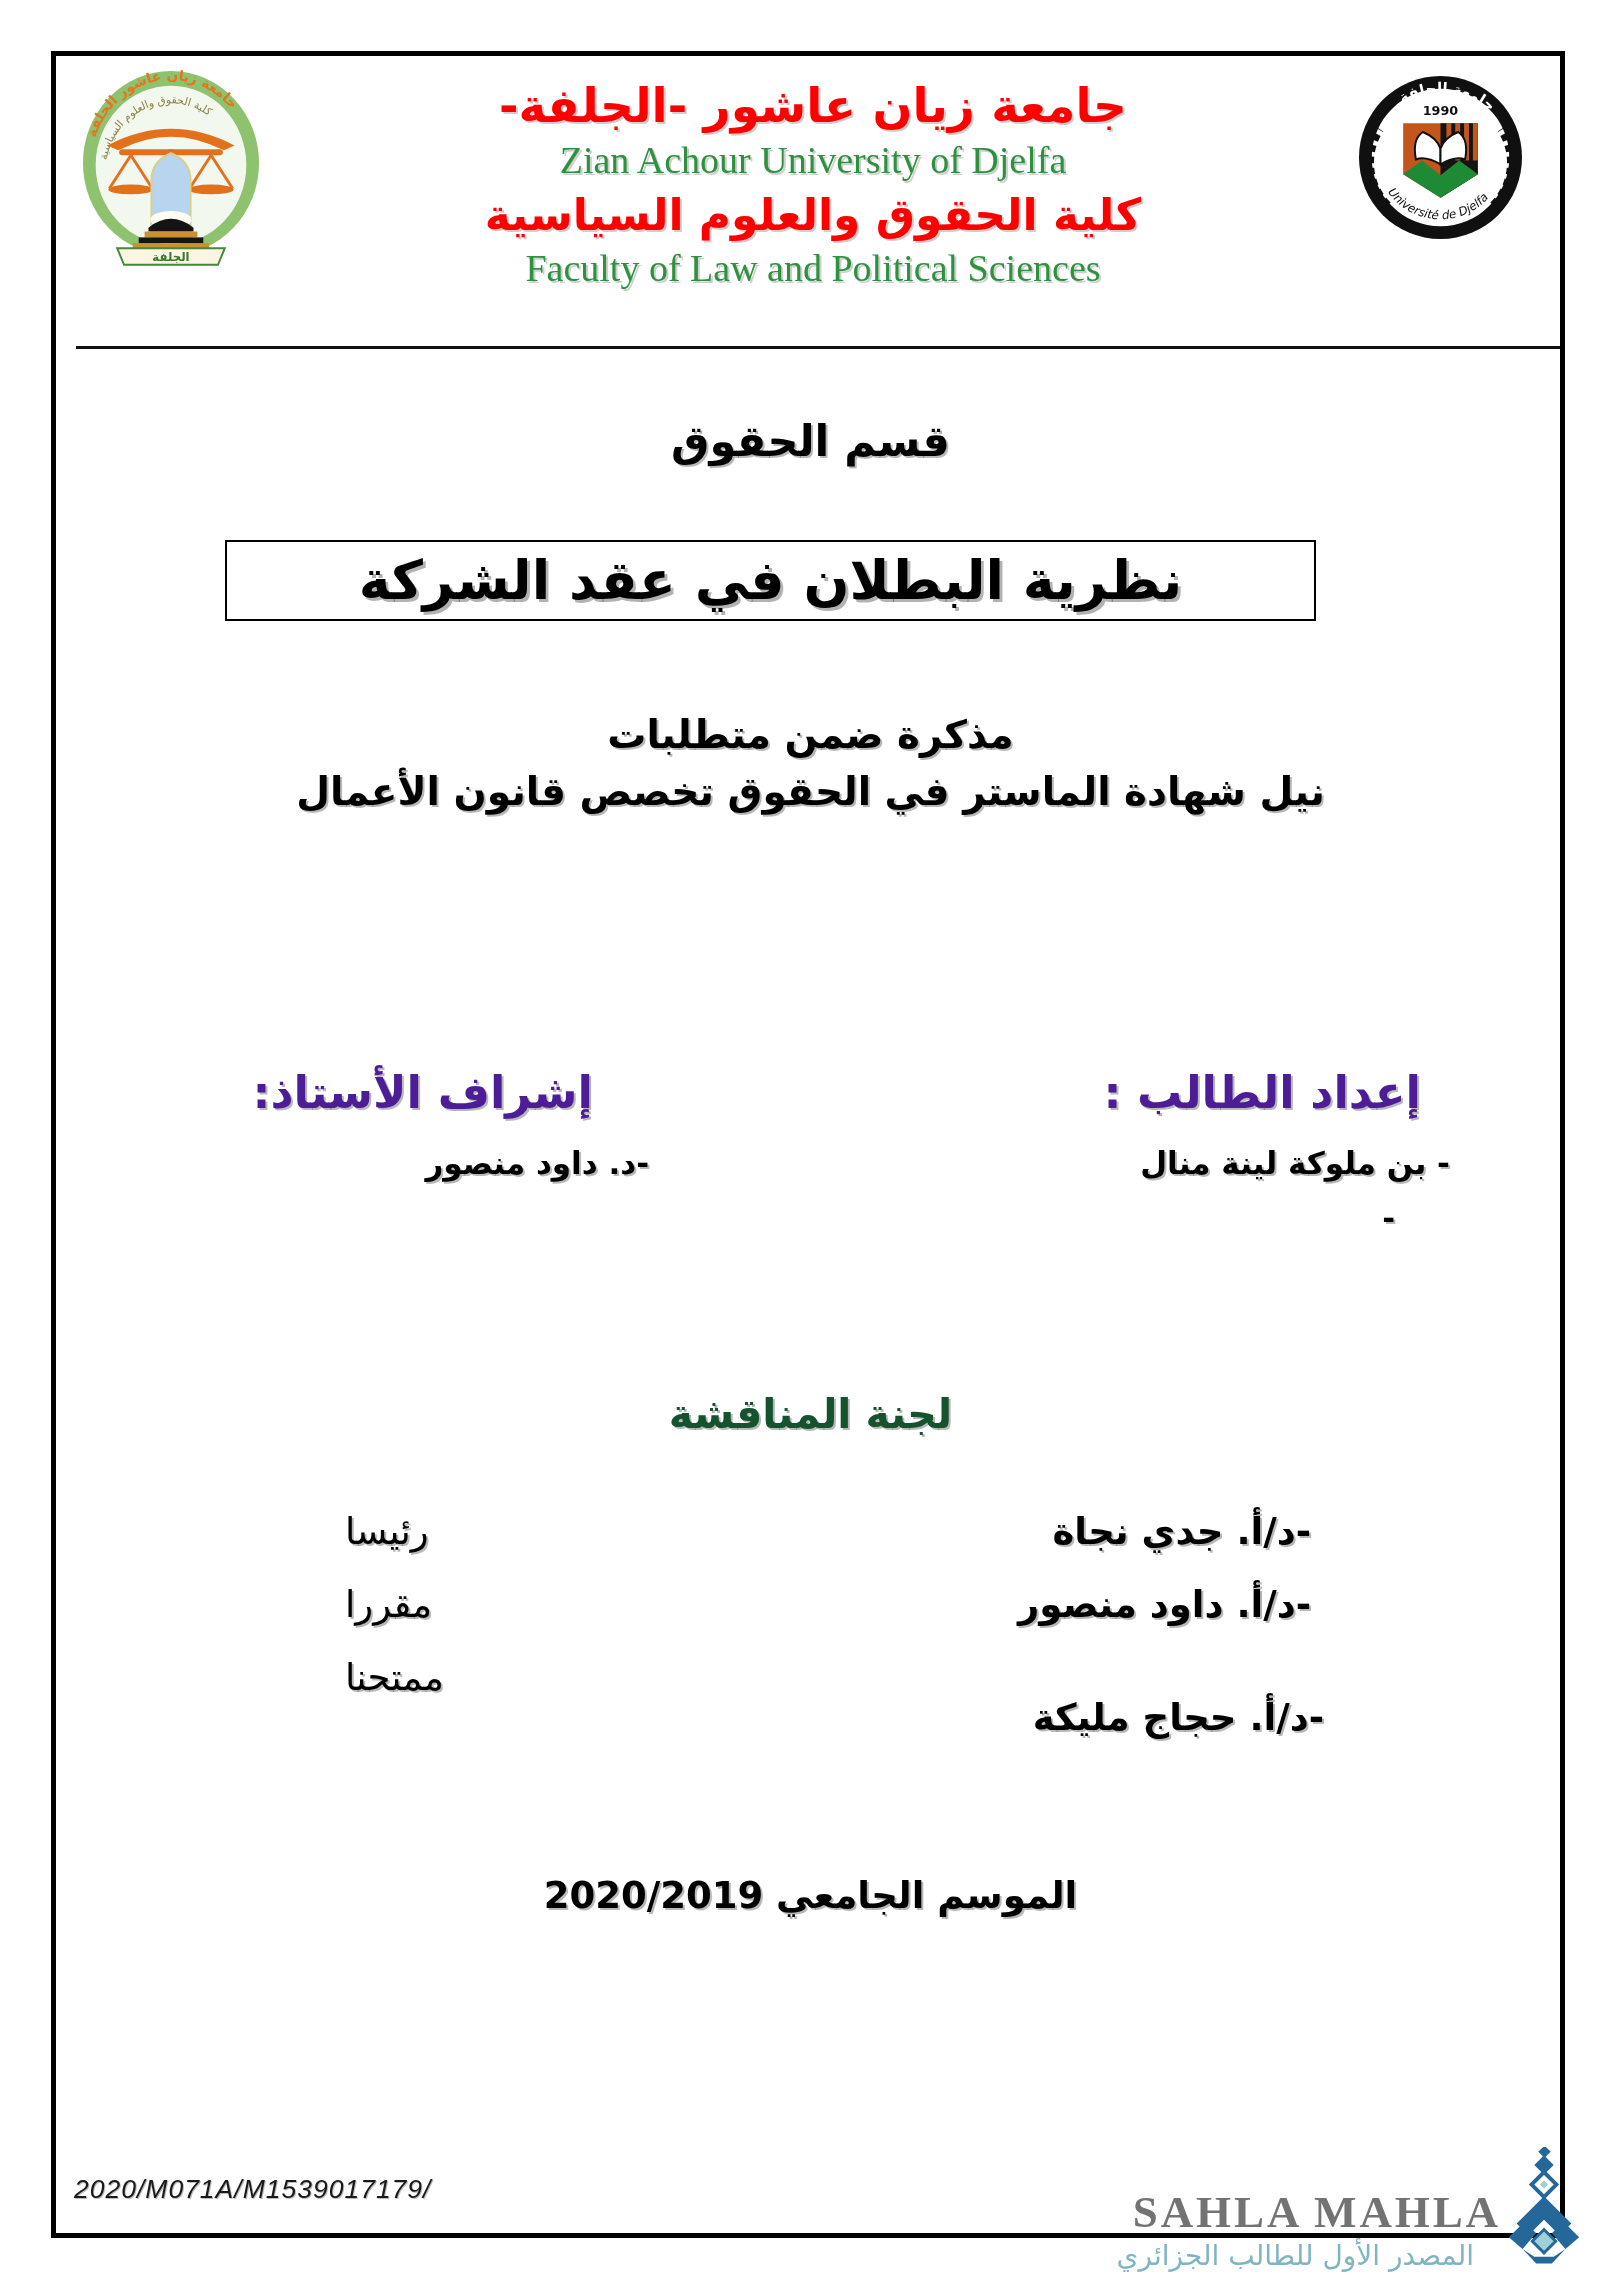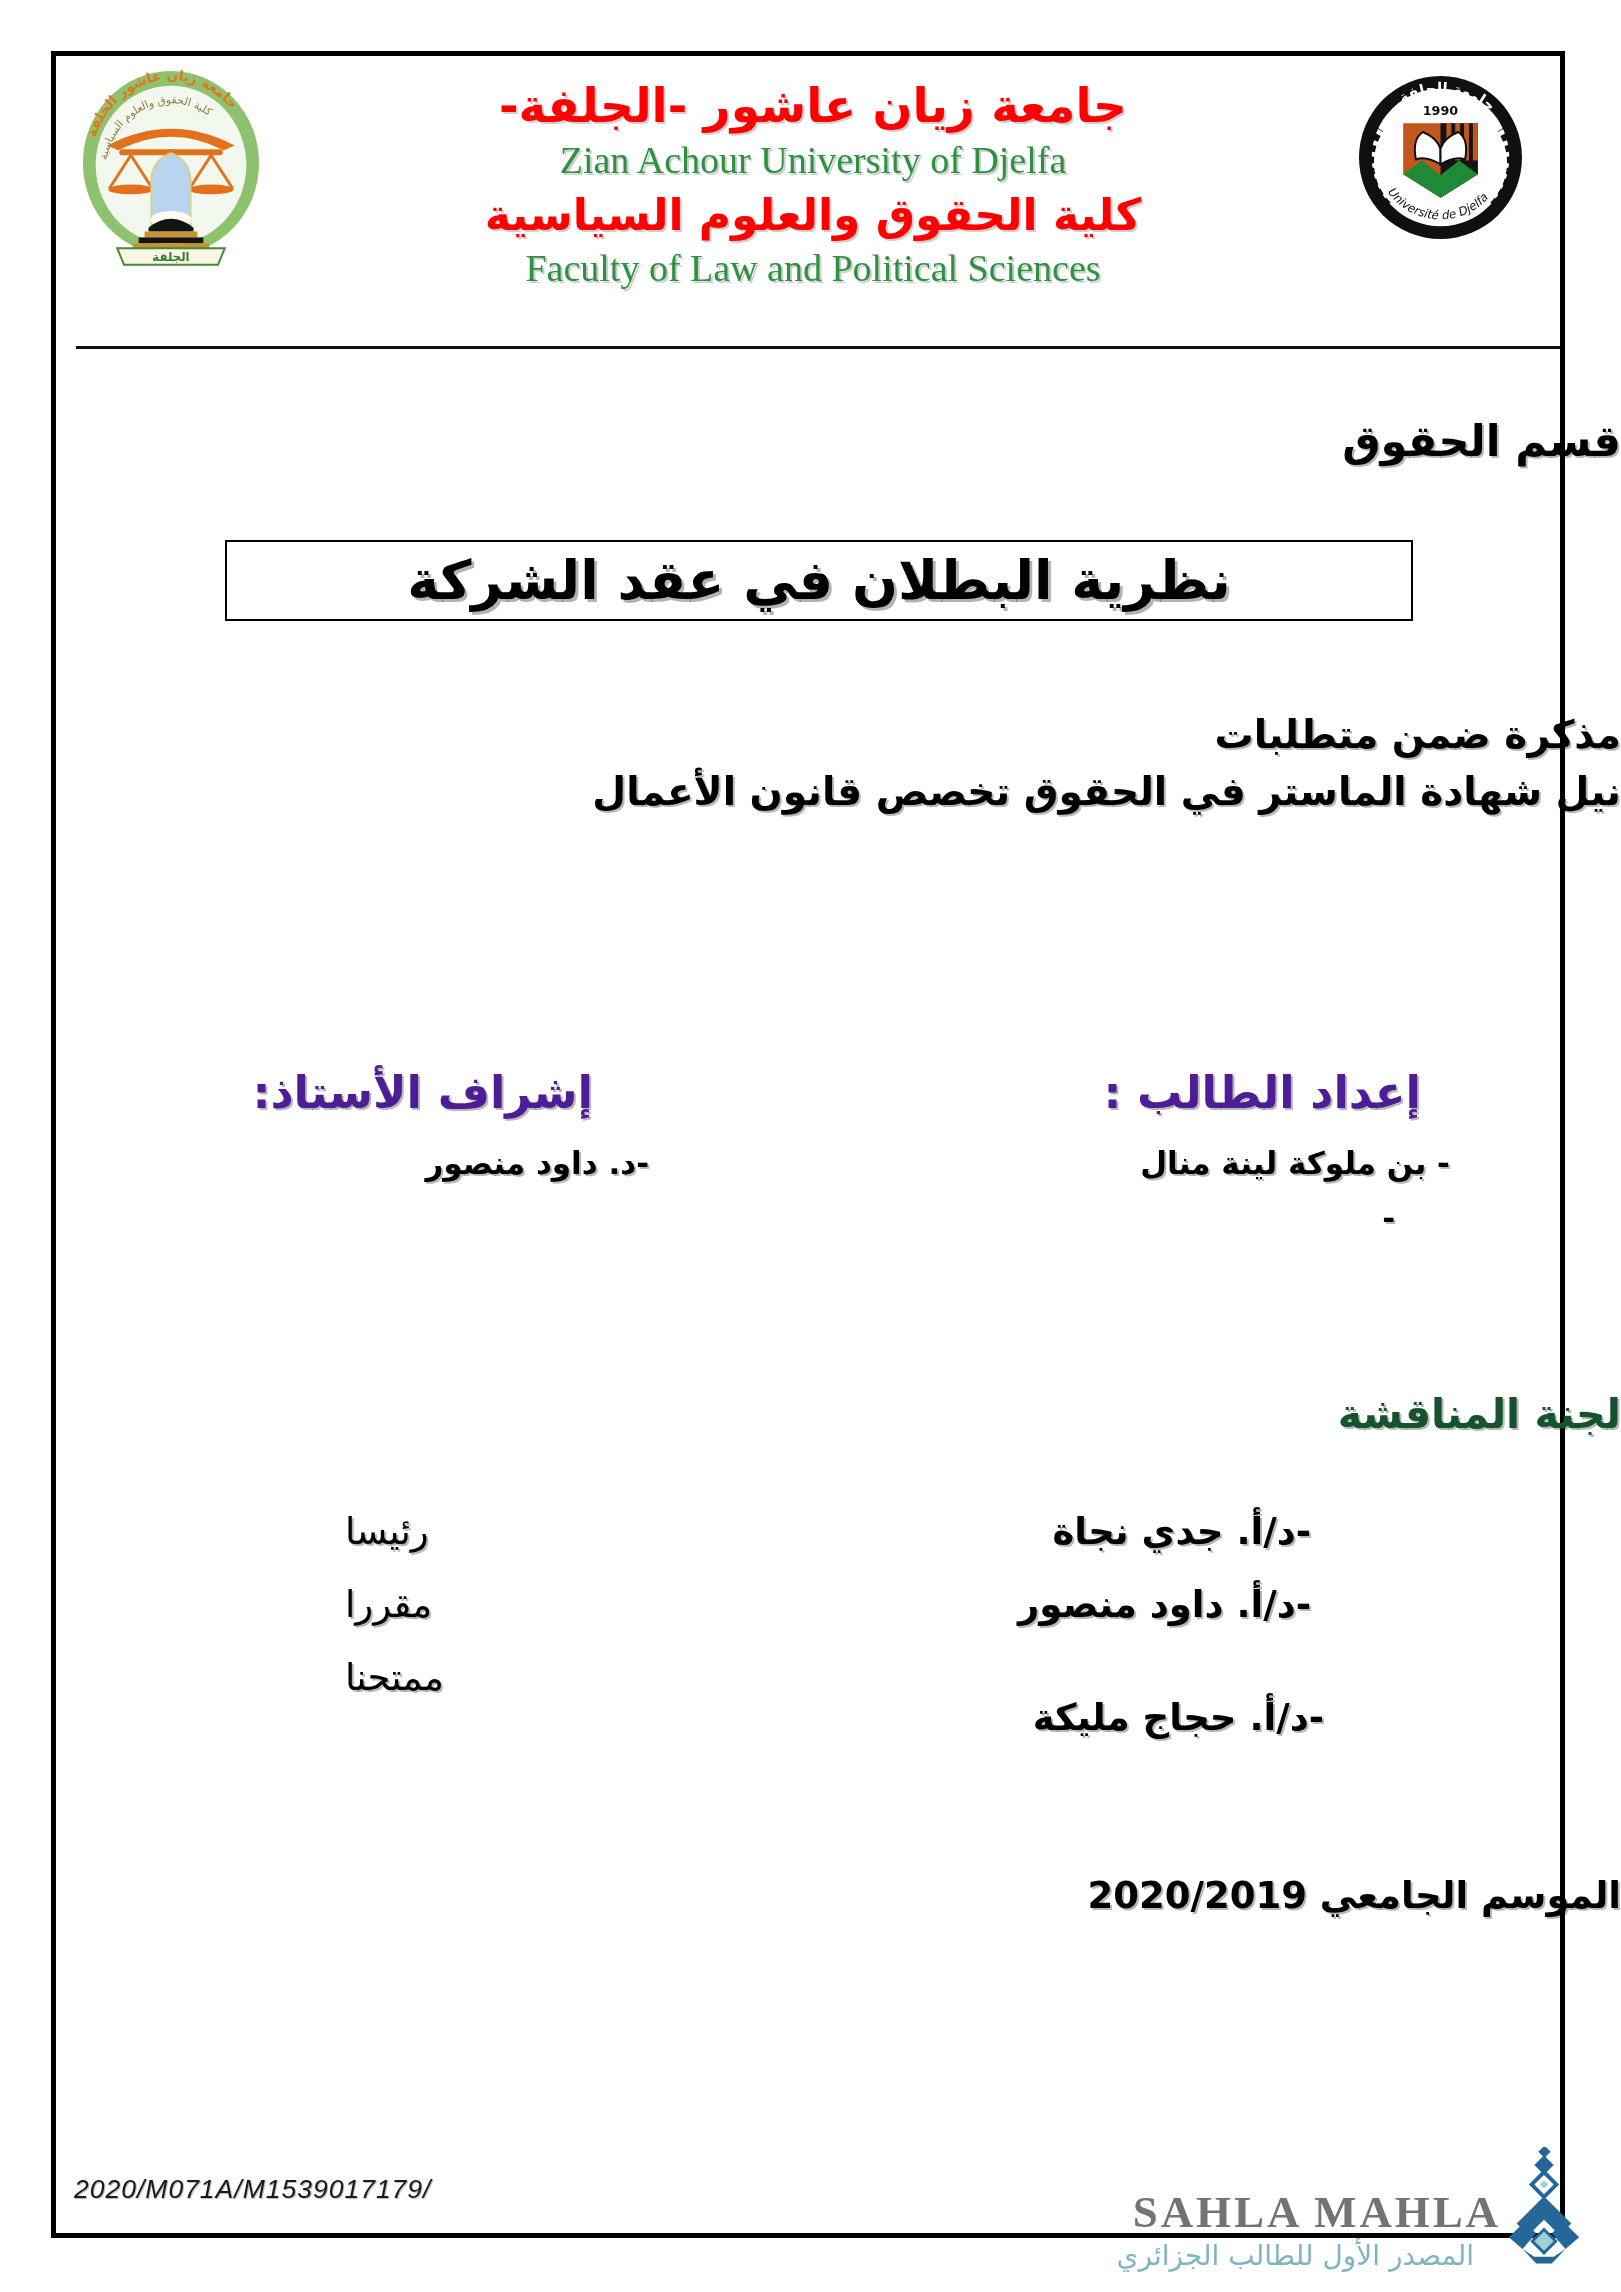--- a/index.html
+++ b/index.html
@@ -8,33 +8,33 @@
     width:1621px;height:2293px;
     background:#ffffff;
     overflow:hidden;
     font-family:"DejaVu Sans",sans-serif;
   }
   .frame{
     position:absolute;left:51px;top:51px;width:1514px;height:2187px;
     border:5.9px solid #000;box-sizing:border-box;z-index:1;
   }
   .abs{position:absolute;}
-  .center{left:0;width:100%;}
+  .center{left:0;width:100%;text-align:center;}
   .ar{direction:rtl;unicode-bidi:embed;}
   .shadow-dark{text-shadow:2px 2px 0 rgba(0,0,0,0.28);}
   
   .hdr{top:76px;left:274px;width:1078px;text-align:center;z-index:2;}
   .hdr .l1{font-size:47px;line-height:59px;font-weight:bold;color:#ff0000;text-shadow:2px 2px 0 #cfcfcf;}
   .hdr .l2{font-size:38px;line-height:51px;color:#2e9140;font-family:"Liberation Serif",serif;text-shadow:2px 2px 0 #cfcfcf;}
   .hdr .l3{font-size:44px;line-height:57px;font-weight:bold;color:#ff0000;text-shadow:2px 2px 0 #cfcfcf;}
   .hdr .l4{font-size:38px;line-height:51px;color:#2e9140;font-family:"Liberation Serif",serif;text-shadow:2px 2px 0 #cfcfcf;}
   .sep{top:346px;left:76px;width:1484px;height:2.9px;background:#111;z-index:2;}
   .dept{top:412px;font-size:43px;line-height:59px;font-weight:bold;color:#000;z-index:2;}
   .title-box{
-    top:540px;left:225px;width:1188px;height:81px;border:2.9px solid #000;box-sizing:border-box;
+    top:540px;left:225px;width:1091px;height:81px;border:2.9px solid #000;box-sizing:border-box;
     display:flex;align-items:center;justify-content:center;overflow:visible;z-index:2;
   }
   .title-box .t{font-size:54px;font-weight:bold;color:#000;text-shadow:2.9px 2.9px 0 rgba(0,0,0,0.3);white-space:nowrap;}
   .memo{top:706px;font-size:39px;line-height:57px;font-weight:bold;color:#000;z-index:2;}
   .prep-label{font-size:45px;line-height:59px;font-weight:bold;color:#4c1d95;z-index:2;}
   .prep-name{font-size:31px;line-height:41px;font-weight:bold;color:#000;z-index:2;}
   .committee-title{top:1386px;font-size:41px;line-height:57px;font-weight:bold;color:#14532d;z-index:2;}
   .member-name{font-size:37px;line-height:49px;font-weight:bold;color:#000;z-index:2;}
   .member-role{font-size:37px;line-height:49px;font-weight:normal;color:#000;z-index:2;}
   .year{top:1868px;font-size:37px;line-height:55px;font-weight:bold;color:#000;z-index:2;}

